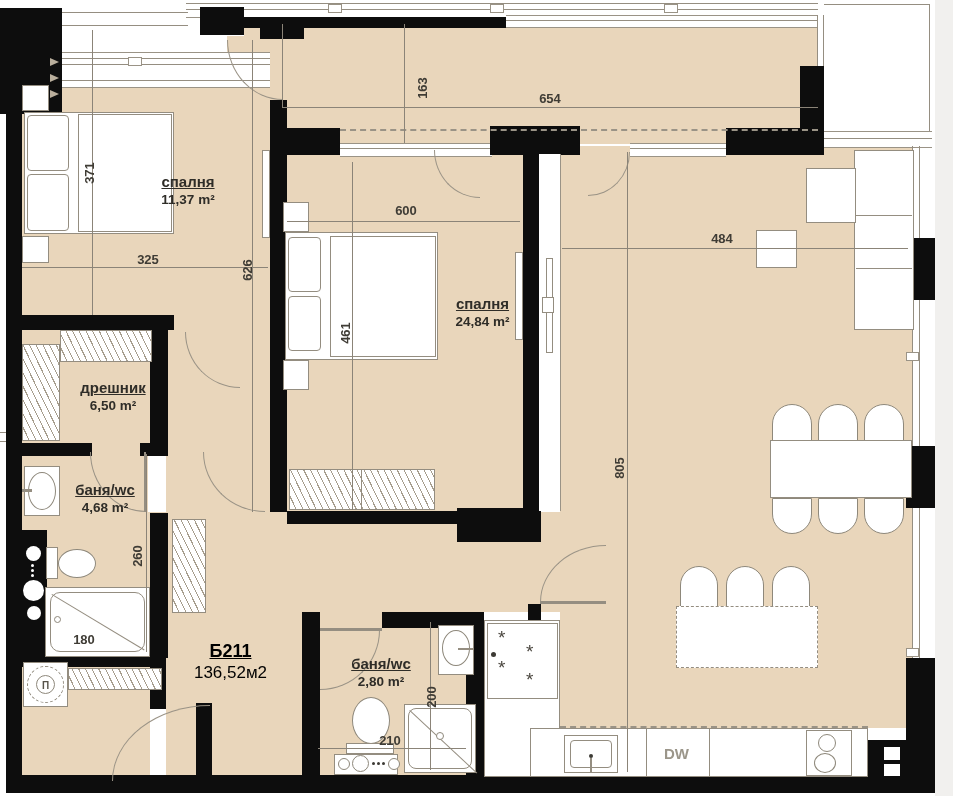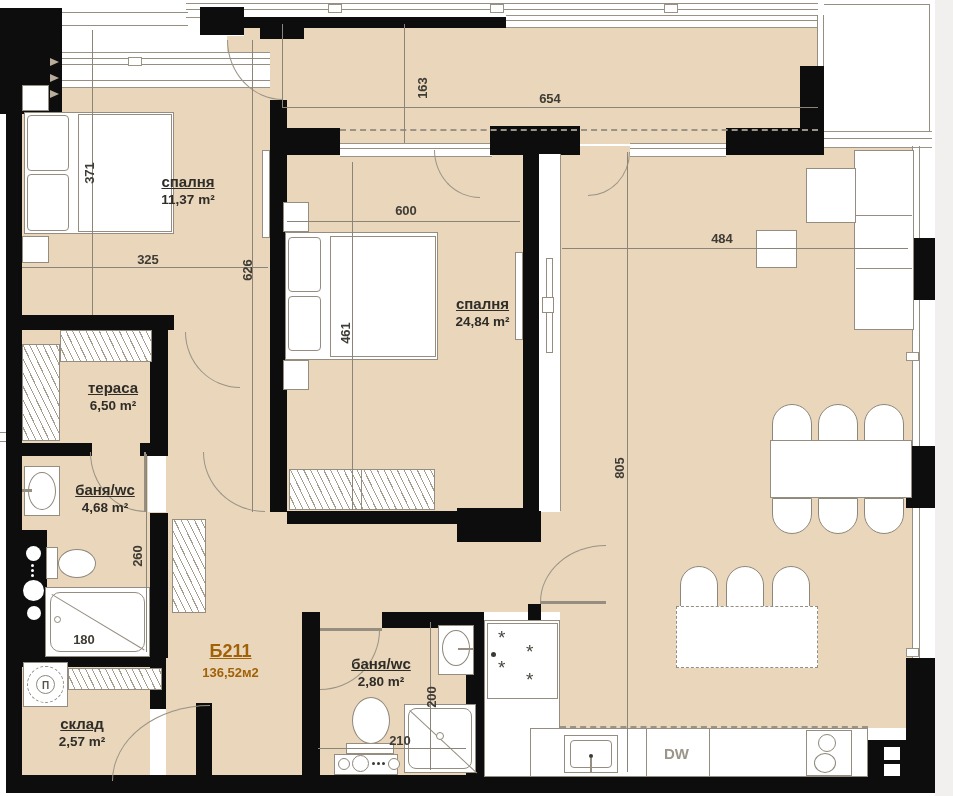--- a/index.html
+++ b/index.html
@@ -20,23 +20,23 @@
   .arc.tl{border-left-width:1px;border-top-width:1px;border-top-left-radius:100% 100%;}
   .dashh{position:absolute;border-top:2px dashed #9a9386;}
   .dashv{position:absolute;border-left:2px dashed #9a9386;}
   .dim{position:absolute;width:32px;height:14px;font-size:13px;font-weight:600;color:#3f3c35;
        text-align:center;line-height:14px;white-space:nowrap;}
   .dim.v{transform:rotate(-90deg);}
   .roomlbl{position:absolute;text-align:center;color:#2f2d28;}
   .roomlbl .nm{font-size:15px;font-weight:bold;text-decoration:underline;line-height:19px;}
   .roomlbl .ar{font-size:13.5px;font-weight:bold;line-height:17px;}
   .roomlbl.big .nm{font-size:16px;}
-  .unitlbl{position:absolute;text-align:center;color:#a16207;}
+  .unitlbl{position:absolute;text-align:center;color:#000000;}
   .unitlbl .nm{font-size:18px;font-weight:bold;text-decoration:underline;line-height:22px;}
-  .unitlbl .ar{font-size:13px;font-weight:bold;line-height:22px;}
+  .unitlbl .ar{font-size:17px;font-weight:normal;line-height:22px;}
   .circ{position:absolute;background:#ffffff;border:1px solid #8e887b;border-radius:50%;box-sizing:border-box;}
   .circb{position:absolute;background:#ffffff;border-radius:50%;}
   .tick{position:absolute;background:#ffffff;border:1px solid #9a9386;box-sizing:border-box;}
   .chair{position:absolute;background:#ffffff;border:1px solid #8e887b;box-sizing:border-box;}
   .chair.up{border-radius:20px 20px 0 0;}
   .chair.dn{border-radius:0 0 20px 20px;}
   .tri{position:absolute;width:0;height:0;border-left:9px solid #b9ae9c;
        border-top:4px solid transparent;border-bottom:4px solid transparent;}
   .ast{position:absolute;font-size:19px;color:#4a463f;line-height:10px;}
   .dot{position:absolute;background:#3c3a34;border-radius:50%;}
@@ -278,45 +278,41 @@
   <div class="dim v" style="left:74px;top:166px">371</div>
   <div class="dim" style="left:132px;top:253px">325</div>
   <div class="dim v" style="left:232px;top:263px">626</div>
   <div class="dim" style="left:390px;top:204px">600</div>
   <div class="dim v" style="left:330px;top:326px">461</div>
   <div class="dim" style="left:706px;top:232px">484</div>
   <div class="dim v" style="left:604px;top:461px">805</div>
   <div class="dim v" style="left:122px;top:549px">260</div>
   <div class="dim" style="left:68px;top:633px">180</div>
   <div class="dim v" style="left:416px;top:690px">200</div>
-  <div class="dim" style="left:384px;top:734px">210</div>
+  <div class="dim" style="left:374px;top:734px">210</div>
 
   <div class="roomlbl" style="left:128px;top:172px;width:120px">
     <div class="nm">спалня</div>
     <div class="ar">11,37 m²</div>
   </div>
   <div class="roomlbl" style="left:420px;top:294px;width:125px">
     <div class="nm">спалня</div>
     <div class="ar">24,84 m²</div>
   </div>
   <div class="roomlbl" style="left:50px;top:378px;width:126px">
-    <div class="nm">тераса</div>
+    <div class="nm">дрешник</div>
     <div class="ar">6,50 m²</div>
   </div>
   <div class="roomlbl" style="left:44px;top:480px;width:122px">
     <div class="nm">баня/wc</div>
     <div class="ar">4,68 m²</div>
   </div>
   <div class="roomlbl" style="left:318px;top:654px;width:126px">
     <div class="nm">баня/wc</div>
     <div class="ar">2,80 m²</div>
   </div>
-  <div class="roomlbl" style="left:28px;top:714px;width:108px">
-    <div class="nm">склад</div>
-    <div class="ar">2,57 m²</div>
-  </div>
   <div class="unitlbl" style="left:158px;top:640px;width:145px">
     <div class="nm">Б211</div>
     <div class="ar">136,52м2</div>
   </div>
 
   <div class="abs" style="left:935px;top:0;width:18px;height:796px;background:#f1f0ee"></div>
 </div>
 
 </body></html>

